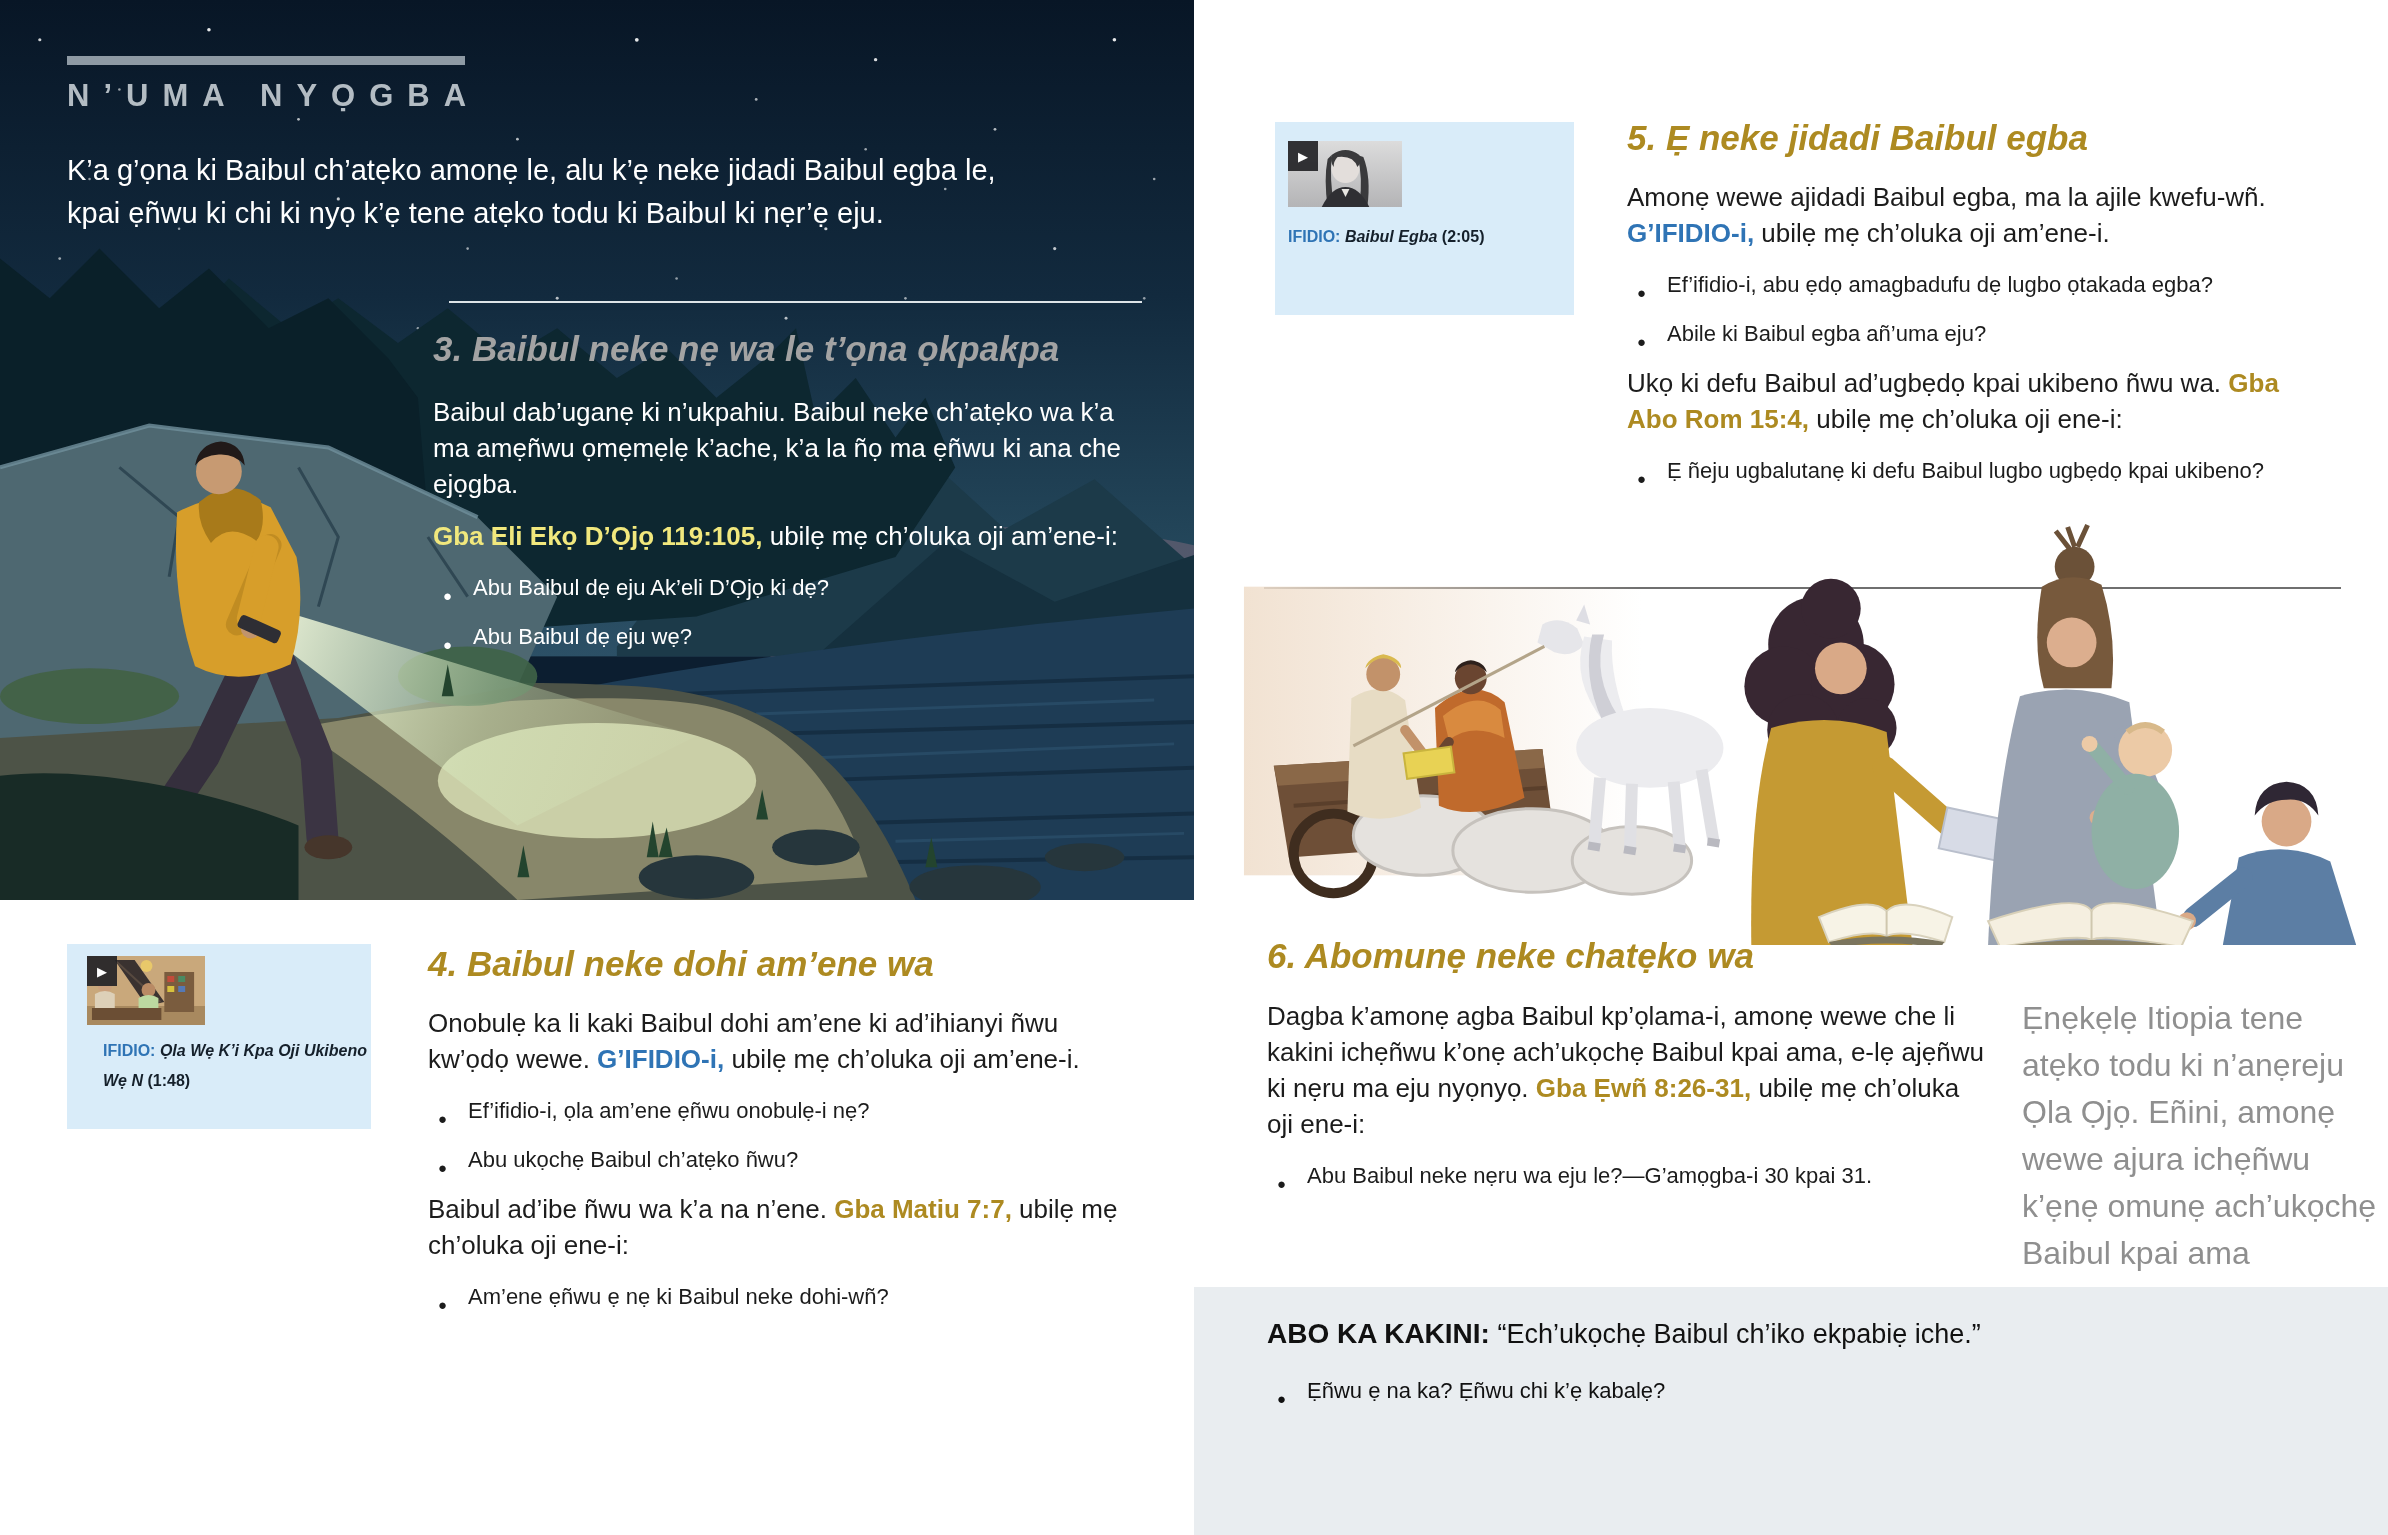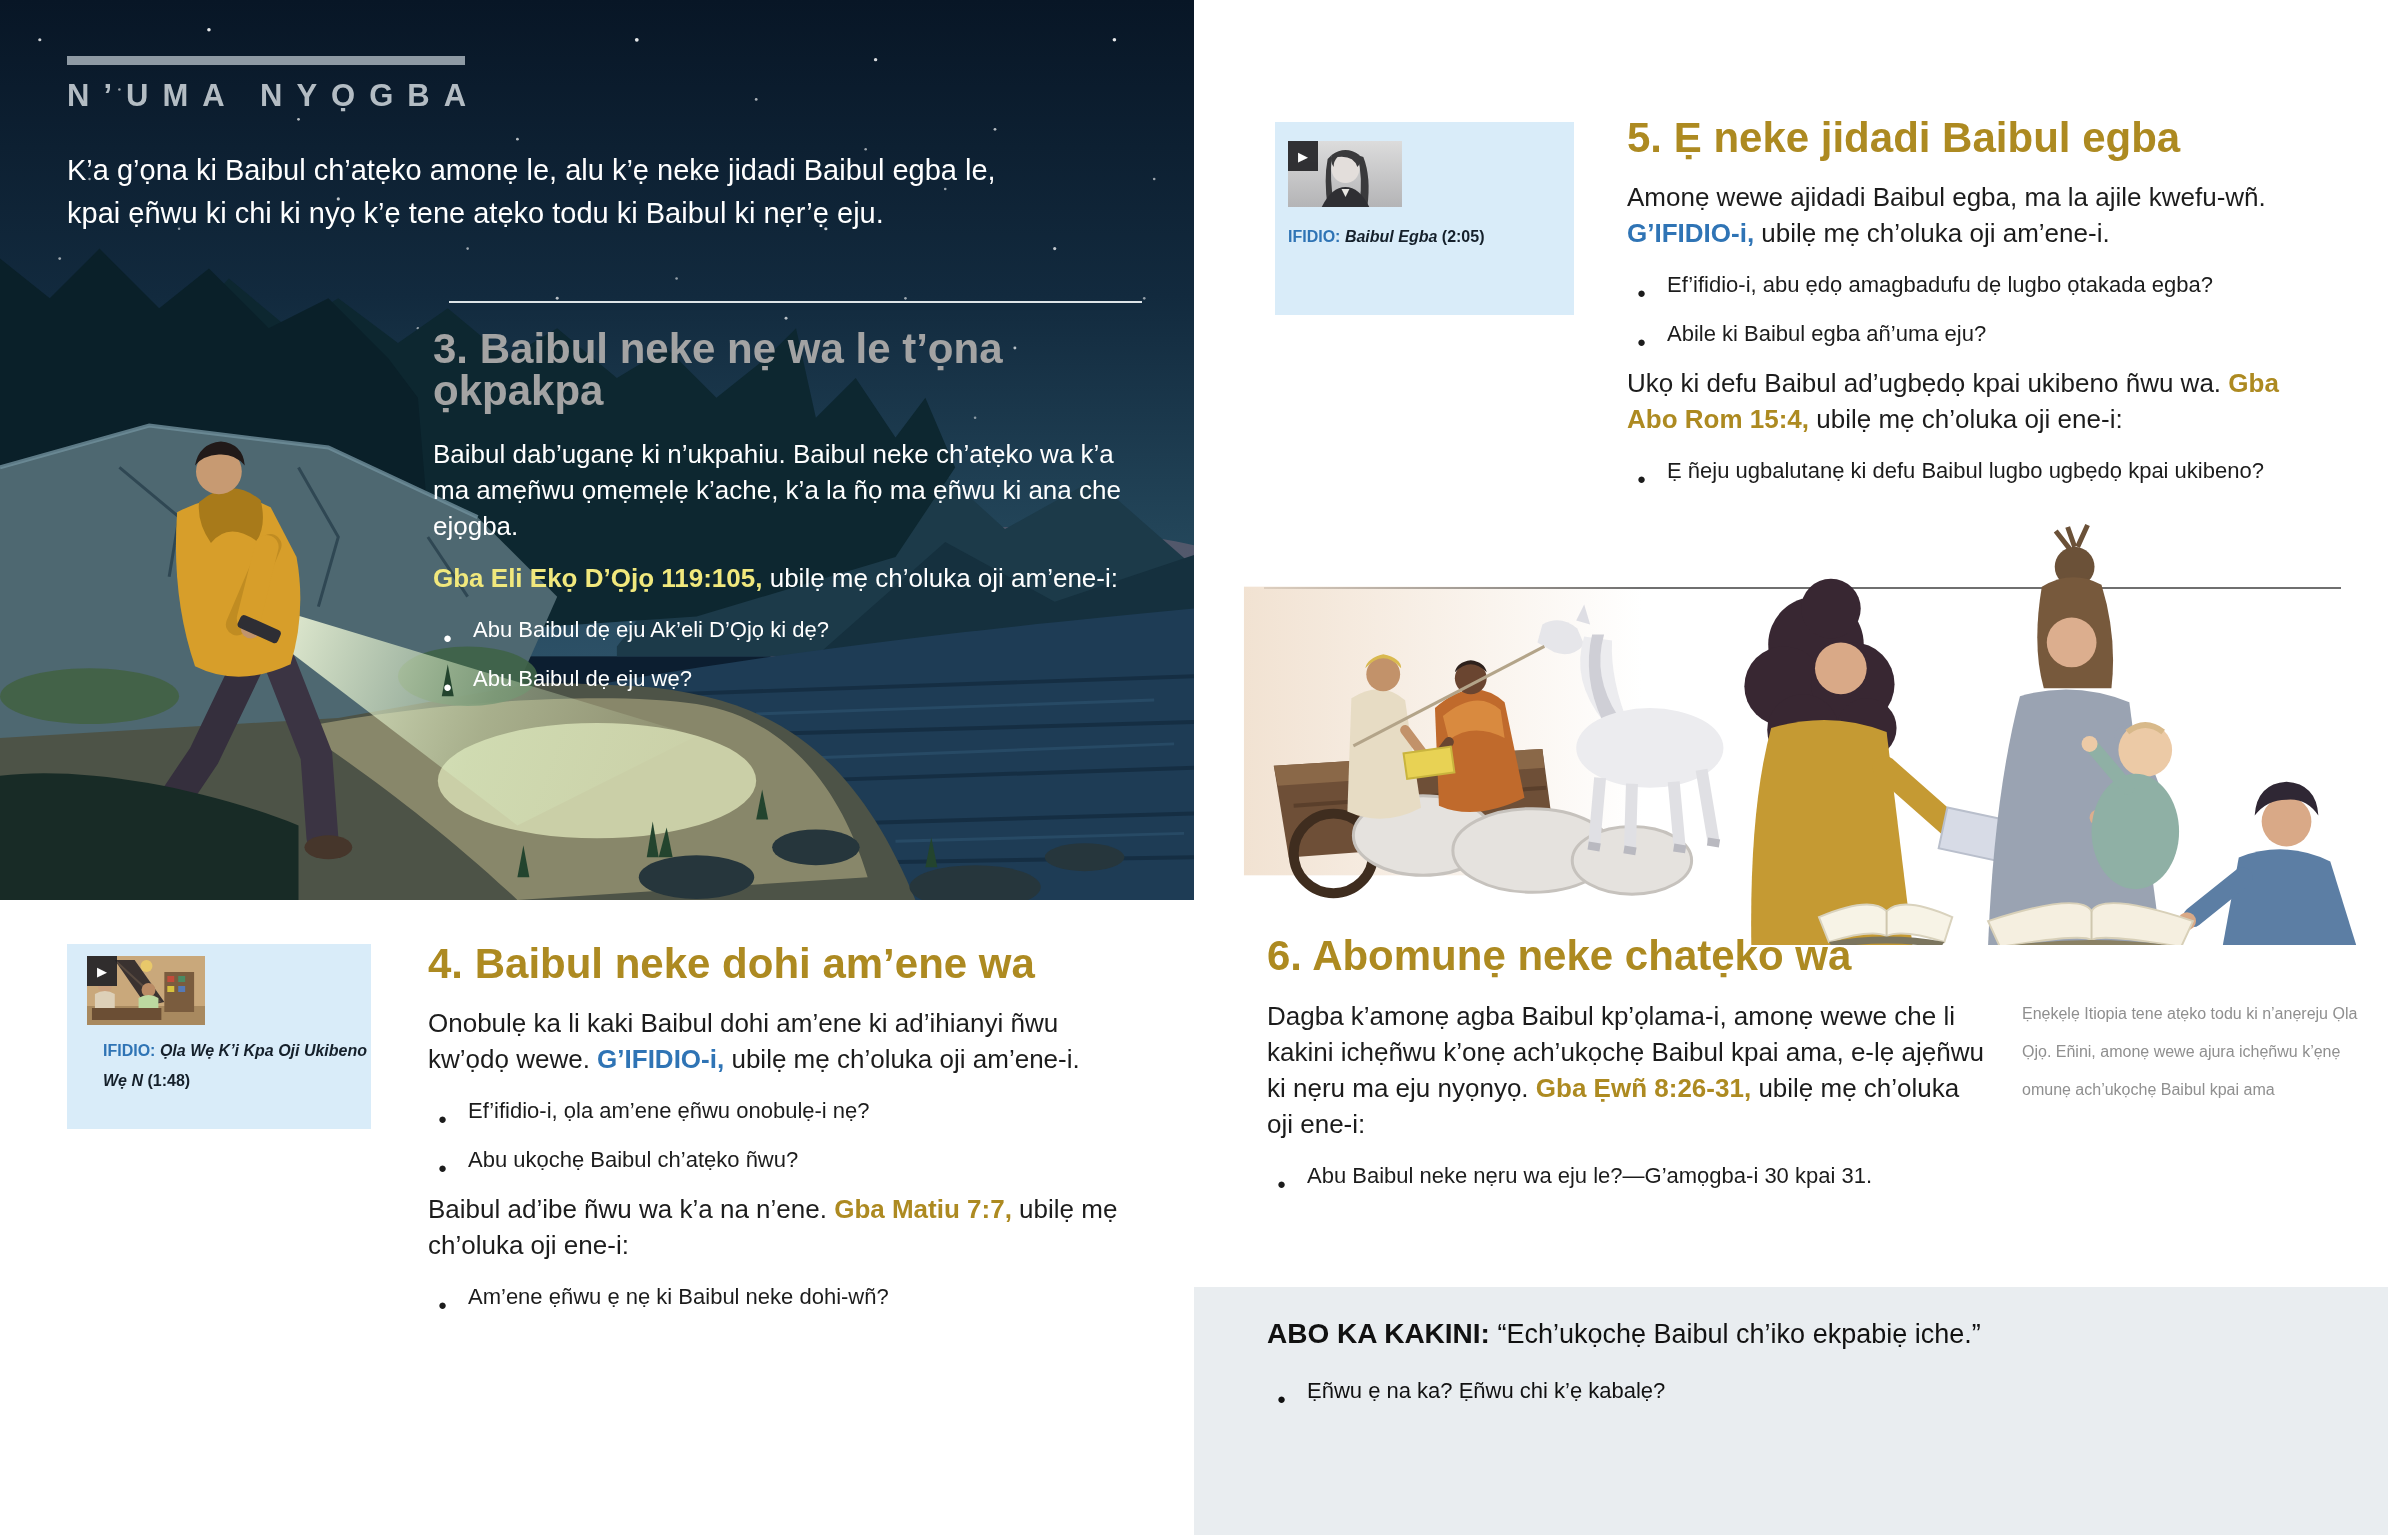--- a/index.html
+++ b/index.html
@@ -9,21 +9,21 @@
   
   .hero{position:absolute;left:0;top:0;width:1194px;height:900px;background:#0c1e30;}
   .hero svg{position:absolute;left:0;top:0;width:100%;height:100%;display:block;}
   .kicker-bar{position:absolute;left:67px;top:56px;width:398px;height:9px;background:#8e9aa4;}
   .kicker{position:absolute;left:67px;top:78px;font-size:31px;font-weight:bold;
           letter-spacing:14px;color:#b3bcc3;}
   .intro{position:absolute;left:67px;top:149px;width:985px;font-size:29px;line-height:43px;color:#ffffff;}
   .hr3{position:absolute;left:449px;top:301px;width:693px;height:2px;background:#e9eef1;opacity:.95;}
 
   
-  .sec-heading{font-size:42px;font-weight:bold;line-height:42px;margin:0 0 20px 0;}
+  .sec-heading{font-size:35px;font-weight:bold;line-height:42px;margin:0 0 20px 0;font-style:italic;}
   .gold{color:#ad8a21;}
   .yellow{color:#f1e87d;}
   .body,.para{font-size:26px;line-height:36px;margin:0 0 16px 0;}
   .para{margin-top:10px;}
   .ref{font-weight:bold;}
   .link{color:#2f74b5;font-weight:bold;}
   ul.bullets{list-style:none;margin:0 0 6px 0;padding:0;}
   ul.bullets li{position:relative;padding-left:40px;font-size:22px;line-height:36px;margin-bottom:13px;}
   ul.bullets li::before{content:"●";position:absolute;left:10px;top:8px;font-size:15px;color:#1c1c1c;}
   .on-dark, .on-dark ul.bullets li{color:#ffffff;}
@@ -53,21 +53,21 @@
   
   #s4{position:absolute;left:428px;top:943px;width:701px;}
   #s5{position:absolute;left:1627px;top:117px;width:697px;}
   #s6{position:absolute;left:1267px;top:933px;width:720px;}
   #s6 .sec-heading{line-height:45px;}
 
   .illu-line{position:absolute;left:1264px;top:587px;width:1077px;height:2px;background:#6f6f6f;}
   #illu{position:absolute;left:1234px;top:517px;width:1154px;height:428px;}
   #illu svg{display:block;width:100%;height:100%;}
 
-  .caption6{position:absolute;left:2022px;top:995px;width:360px;font-size:16px;line-height:38px;color:#8f8f8f;}
+  .caption6{position:absolute;left:2022px;top:995px;width:360px;font-size:32px;line-height:47px;color:#8f8f8f;}
 
   
   .graybox{position:absolute;left:1194px;top:1287px;width:1194px;height:249px;background:#e9edf0;}
   .review{position:absolute;left:73px;top:28px;width:1085px;font-size:27px;line-height:37px;color:#111;}
   .review-label{font-weight:bold;font-size:28px;}
   .graybox ul.bullets{margin-top:20px;}
   .graybox ul.bullets li::before{color:#111;}
 </style>
 </head>
 <body>

